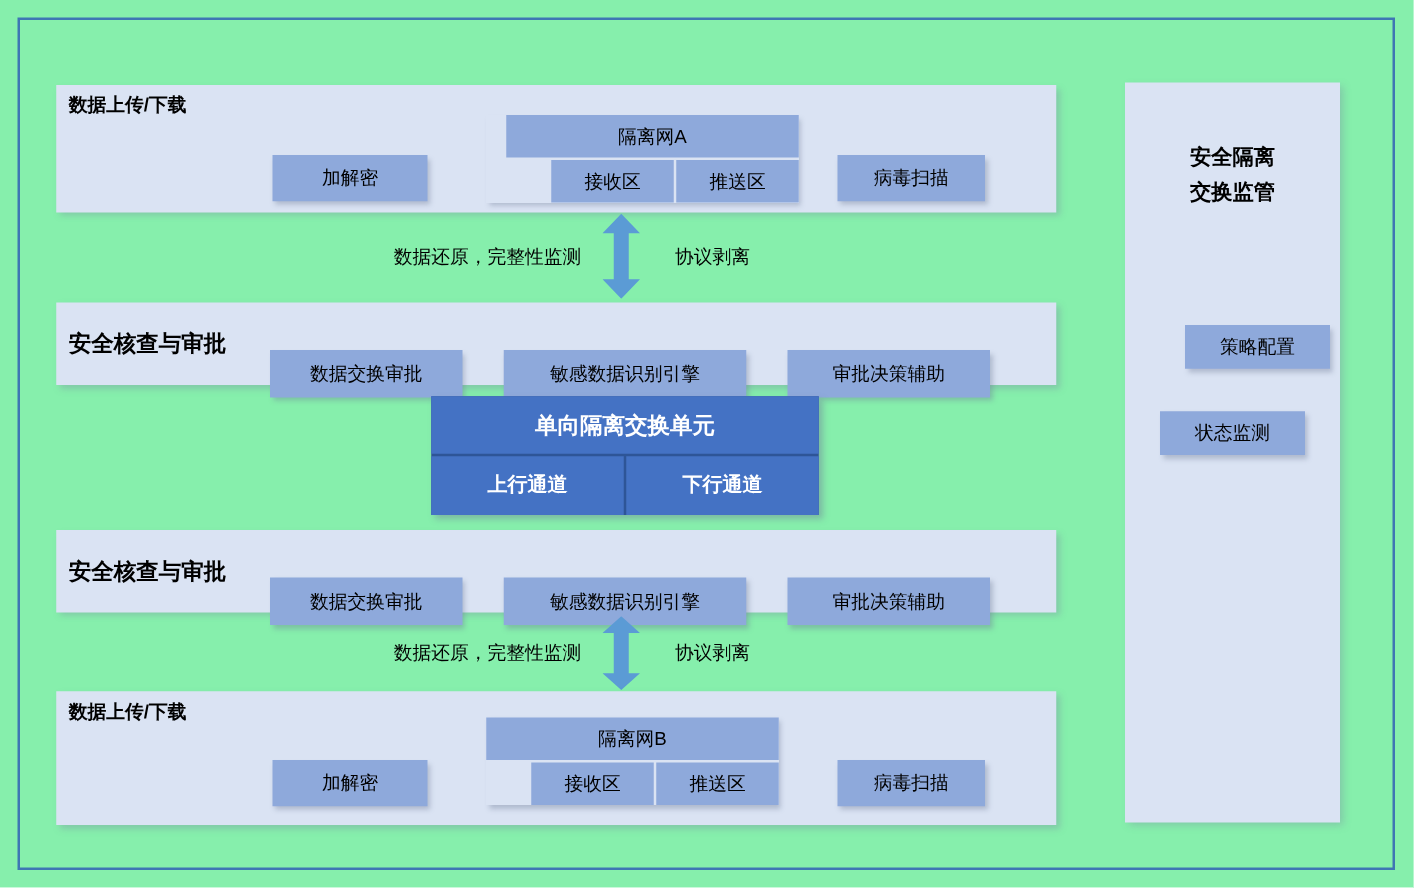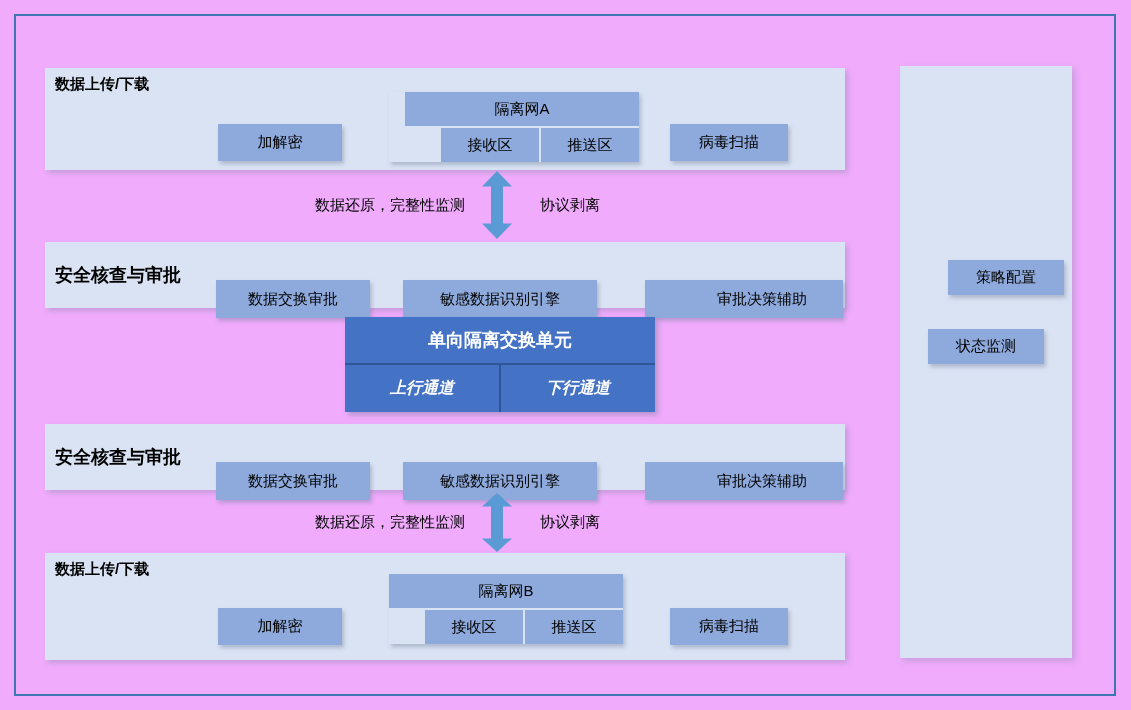--- a/index.html
+++ b/index.html
@@ -1,17 +1,17 @@
 <!DOCTYPE html>
 <html><head>
 <meta charset="utf-8">
 <style>
   html,body{margin:0;padding:0;background:#fff;}
   body{font-family:"Liberation Sans","DejaVu Sans",sans-serif;color:#000;}
-  .canvas{position:relative;width:1131px;height:710px;background:#f0abfc;overflow:hidden;}
+  .canvas{position:relative;width:1131px;height:710px;background:#86efac;overflow:hidden;}
   .frame{position:absolute;left:14px;top:14px;width:1098px;height:678px;border:2px solid #3e76b3;background:transparent;}
   
   .band{position:absolute;left:45px;width:800px;background:#dae3f3;box-shadow:3px 3px 5px rgba(120,132,160,.35);}
   .band-a{top:68px;height:102px;}
   .band-b{top:553px;height:107px;}
   .check-1{top:242px;height:66px;}
   .check-2{top:424px;height:66px;}
   .band-label{position:absolute;left:10px;top:7px;font-size:15px;font-weight:bold;white-space:nowrap;}
   .check-label{position:absolute;left:10px;top:0;height:100%;display:flex;align-items:center;font-size:18px;font-weight:bold;white-space:nowrap;}
   
@@ -24,33 +24,33 @@
   .band-a .iso-group{top:24px;padding-left:16px;}
   .band-b .iso-group{top:21px;}
   .iso-header{height:34px;background:#8ea9db;display:flex;align-items:center;justify-content:center;font-size:15px;}
   .iso-cells{display:flex;margin-top:2px;}
   .iso-cell{flex:1;height:34px;background:#8ea9db;display:flex;align-items:center;justify-content:center;font-size:15px;margin-left:36px;}
   .iso-cell + .iso-cell{margin-left:2px;}
   
   .chk-btn{top:14px;height:38px;margin-top:24px;}
   .chk-1{left:171px;width:154px;}
   .chk-2{left:358px;width:194px;}
-  .chk-3{left:600px;width:162px;padding-left:36px;}
+  .chk-3{left:585px;width:162px;}
   
   .connector{position:absolute;left:45px;width:800px;}
   .conn-top{top:170px;height:70px;}
   .conn-bottom{top:492px;height:61px;}
   .conn-label{position:absolute;top:0;height:100%;display:flex;align-items:center;font-size:15px;white-space:nowrap;}
   .conn-left{left:0;width:420px;justify-content:flex-end;}
   .conn-right{left:495px;}
   .arrow-svg{position:absolute;left:437px;top:1px;height:calc(100% - 2px);width:30px;}
   
   .unit{position:absolute;left:345px;top:317px;width:310px;height:95px;background:#2e5597;box-shadow:3px 3px 5px rgba(110,122,150,.45);color:#fff;}
   .unit-header{height:46px;background:#4472c4;display:flex;align-items:center;justify-content:center;font-size:18px;font-weight:bold;}
-  .unit-cells{display:flex;margin-top:2px;height:47px;font-style:italic;}
+  .unit-cells{display:flex;margin-top:2px;height:47px;}
   .unit-cell{flex:1;background:#4472c4;display:flex;align-items:center;justify-content:center;font-size:16px;font-weight:bold;}
   .unit-cell + .unit-cell{margin-left:2px;}
   
   .panel{position:absolute;left:900px;top:66px;width:172px;height:592px;background:#dae3f3;box-shadow:3px 3px 6px rgba(120,132,160,.35);}
   .panel-title{position:absolute;top:46px;left:0;width:100%;text-align:center;font-size:17px;font-weight:bold;line-height:28px;}
   .panel-btn{left:28px;width:116px;height:35px;}
   .p-btn-1{top:194px;margin-left:20px;}
   .p-btn-2{top:263px;font-family:Liberation Mono, monospace;}
   .p-btn-3{top:334px;}
 </style>
@@ -118,16 +118,20 @@
       <div class="iso-header">隔离网B</div>
       <div class="iso-cells">
         <div class="iso-cell">接收区</div>
         <div class="iso-cell">推送区</div>
       </div>
     </div>
     <div class="box virus">病毒扫描</div>
   </section>
 
   <aside class="panel">
+    <div class="panel-title">
+      <div>安全隔离</div>
+      <div>交换监管</div>
+    </div>
     <div class="box panel-btn p-btn-1">策略配置</div>
     <div class="box panel-btn p-btn-2">状态监测</div>
   </aside>
 </div>
 
 </body></html>

